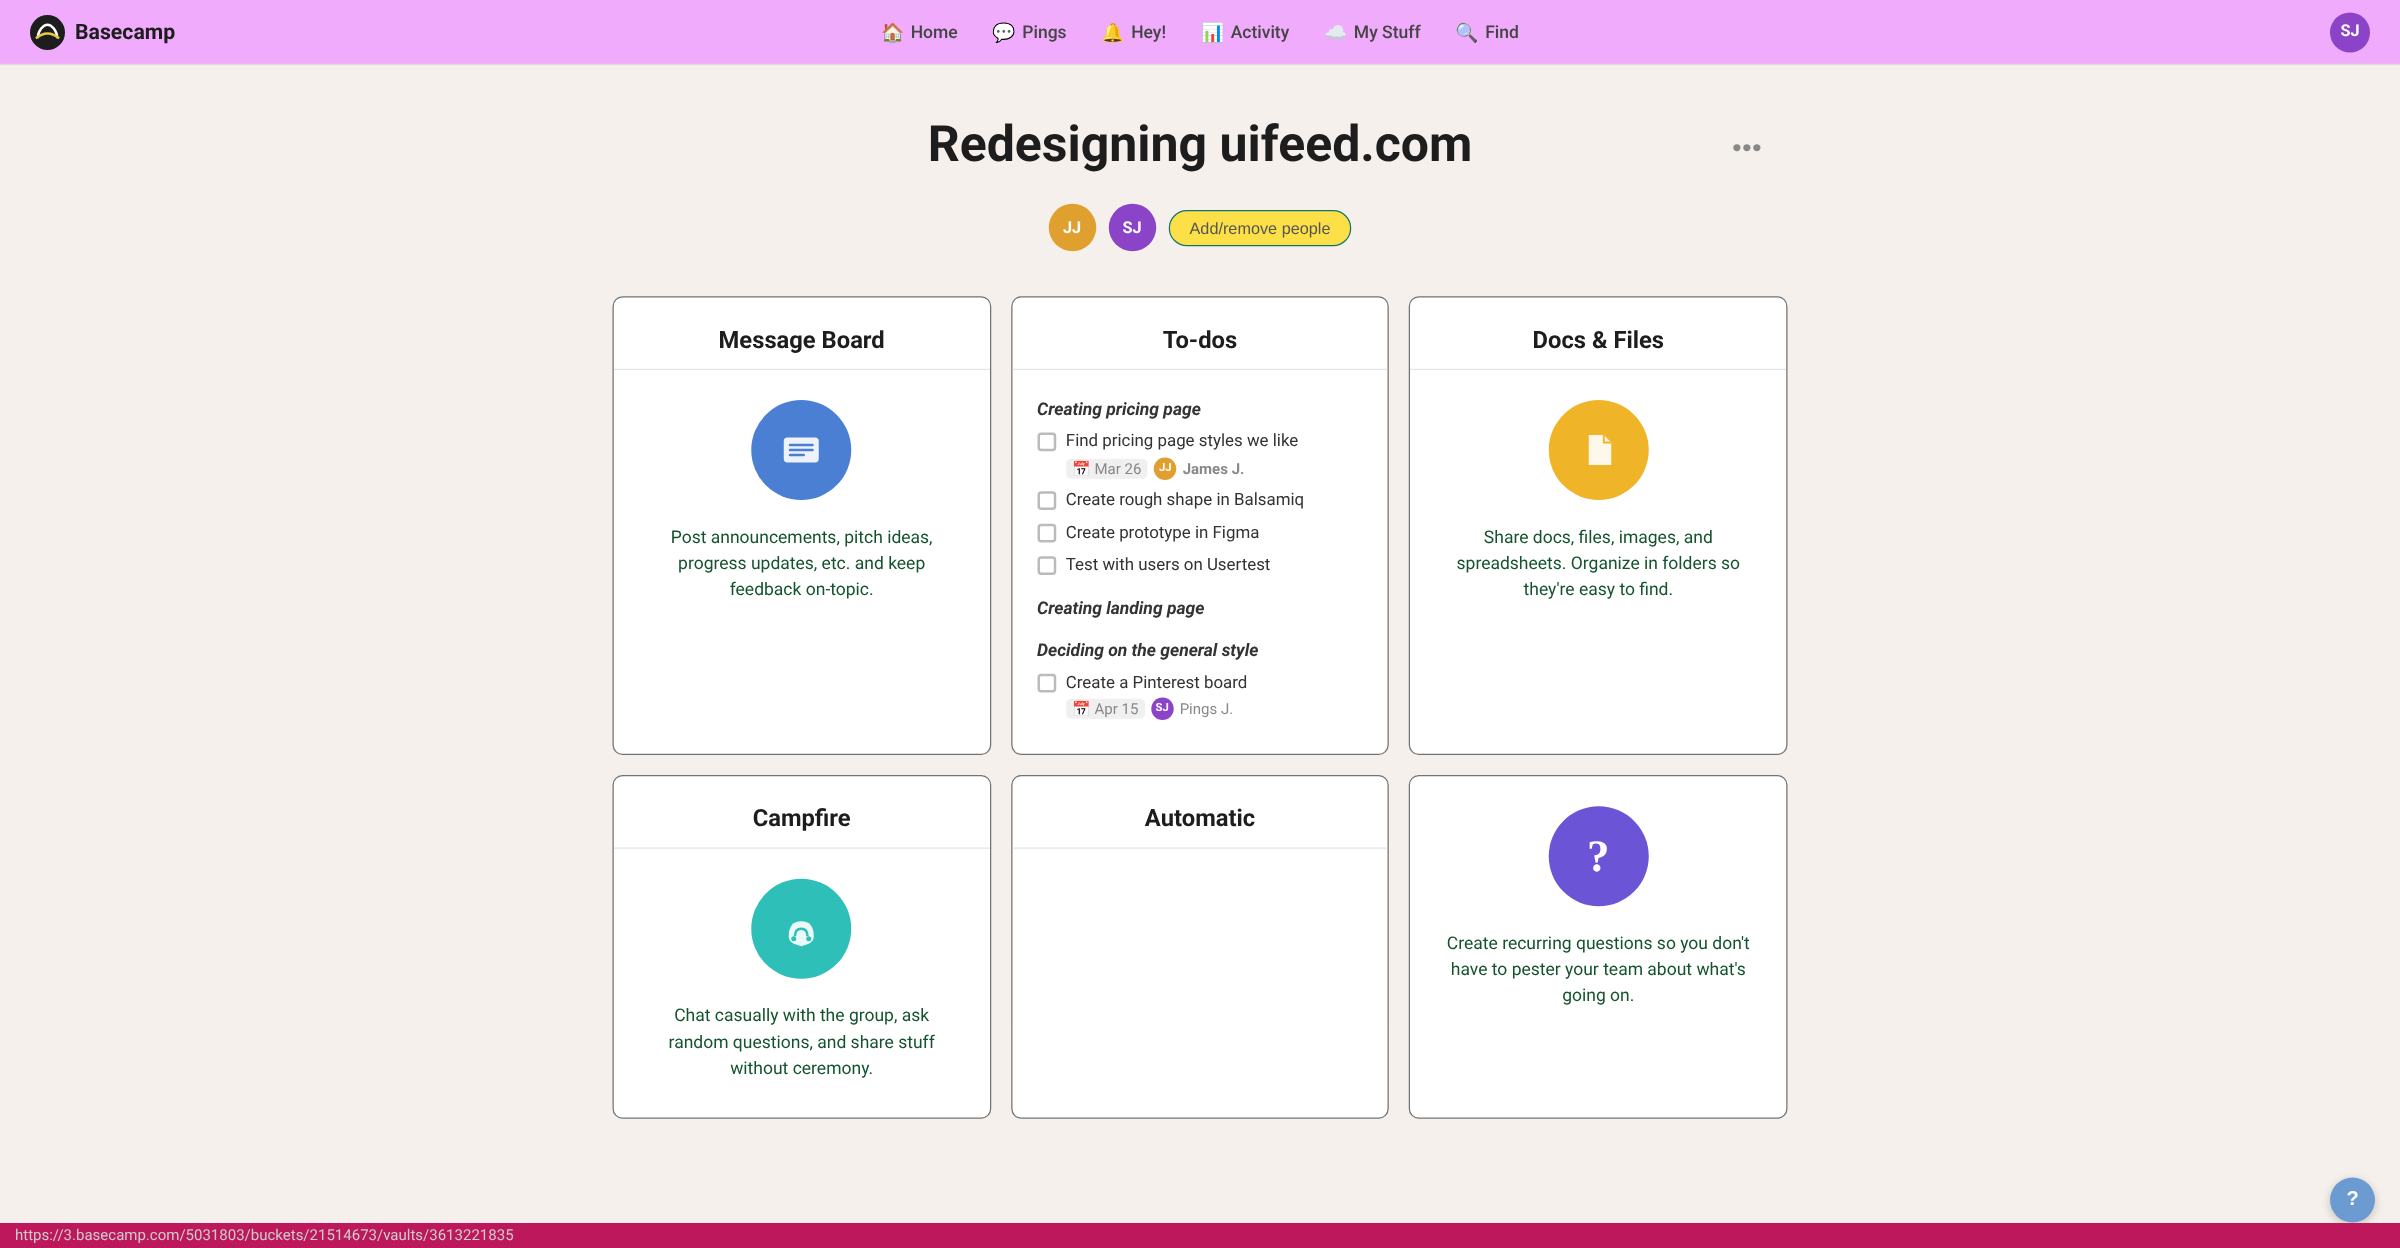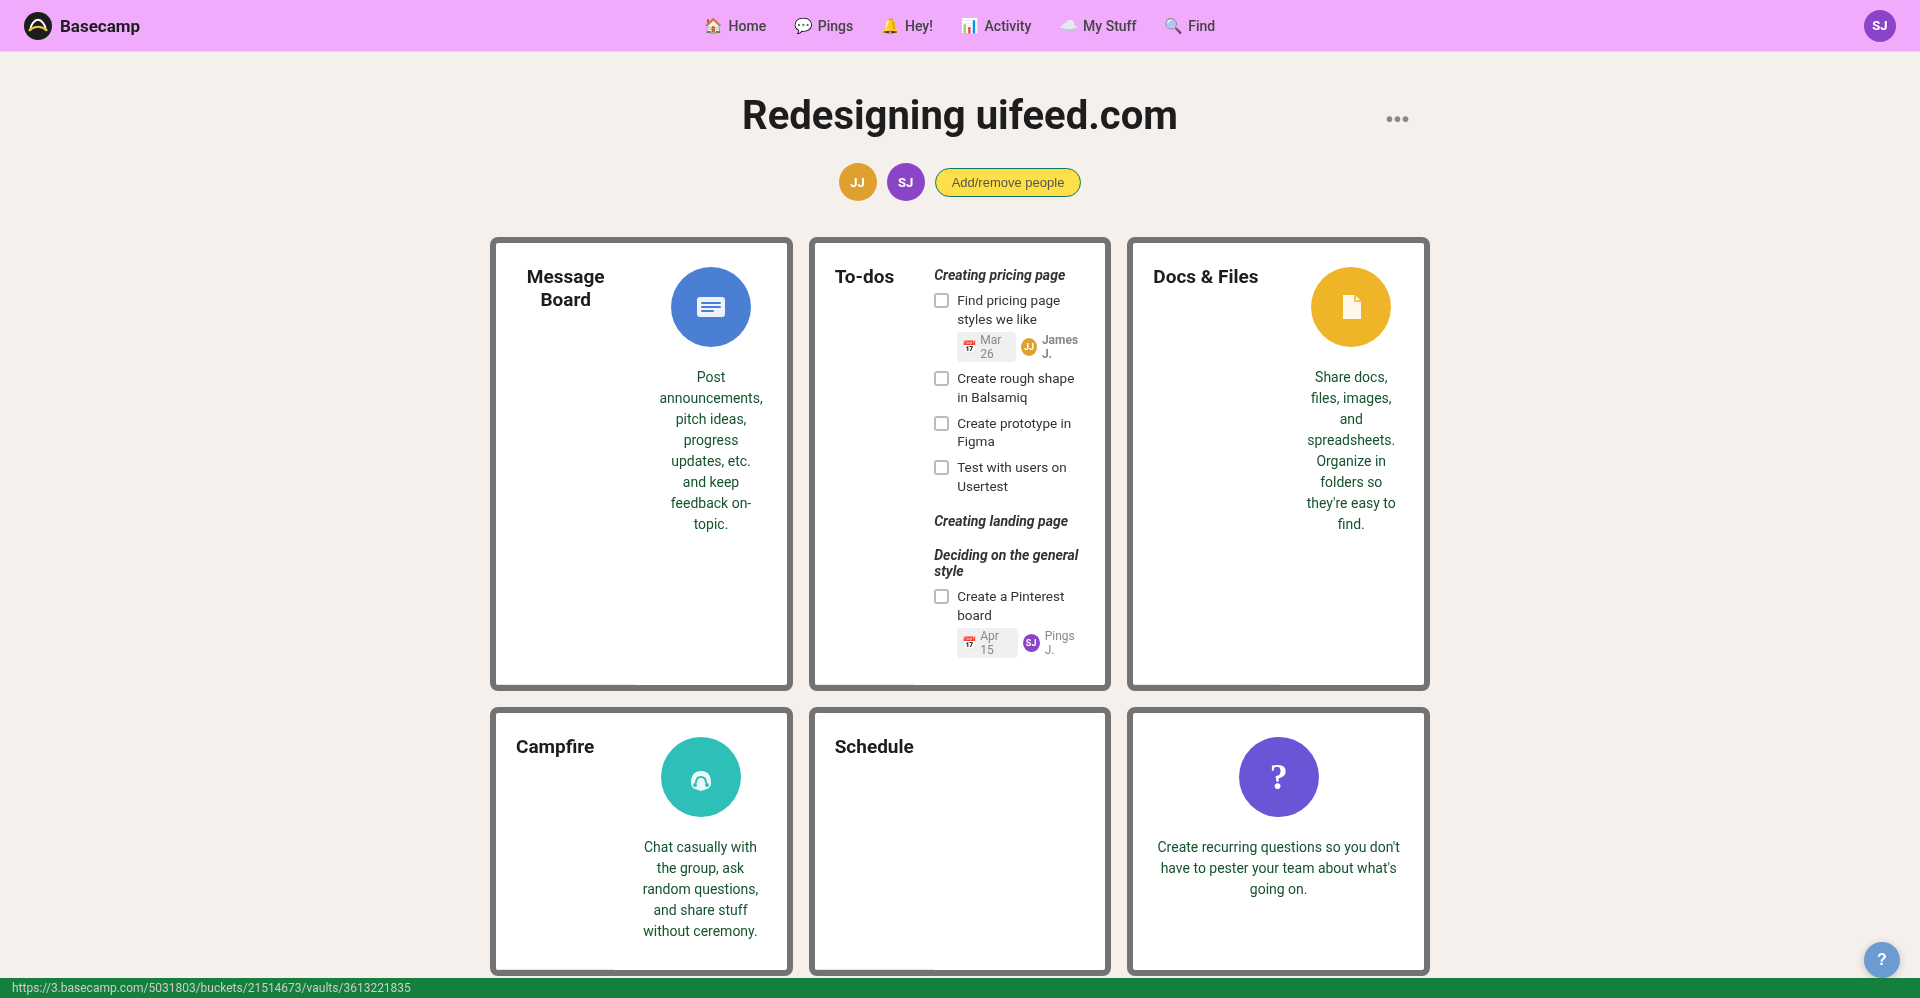--- a/index.html
+++ b/index.html
@@ -122,24 +122,24 @@
 
     
     .cards-grid {
       display: grid;
       grid-template-columns: repeat(3, 1fr);
       gap: 16px;
     }
     .card {
       background: #fff;
       border-radius: 8px;
-      border: 6px solid #737373;
+      border: 1px solid #737373;
       overflow: hidden;
       display: flex;
-      flex-direction: row;
+      flex-direction: column;
     }
     .card-header {
       text-align: center;
       padding: 22px 20px 12px;
       font-size: 19px;
       font-weight: 700;
       color: #1d1d1d;
       border-bottom: 1px solid #e8e4df;
     }
     .card-body {
@@ -223,21 +223,21 @@
       display: flex;
       align-items: center;
       justify-content: center;
       font-size: 9px;
       font-weight: 700;
       color: white;
     }
 
     
     .status-bar {
-      background: #15803d;
+      background: #be185d;
       color: #ccc;
       font-size: 12px;
       padding: 3px 12px;
       position: fixed;
       bottom: 0;
       left: 0;
       right: 0;
     }
 
     
@@ -438,21 +438,21 @@
             <path d="M15 26 Q15 20 20 20 Q25 20 25 26" fill="none" stroke="#2dbfb8" stroke-width="2"></path>
             <circle cx="14" cy="28" r="2" fill="#2dbfb8"></circle>
             <circle cx="26" cy="28" r="2" fill="#2dbfb8"></circle>
           </svg>
         </div>
         <p class="card-desc">Chat casually with the group, ask random questions, and share stuff without ceremony.</p>
       </div>
     </div>
 
     <div class="card">
-      <div class="card-header">Schedule</div>
+      <div class="card-header">Automatic</div>
       <div class="card-body">
       </div>
     </div>
 
     <div class="card">
       <div class="card-body">
         <div class="card-icon-circle" style="background:#6b54d6; color:white; font-size:36px; font-weight:900; font-family:Georgia,serif;">
           ?
         </div>
         <p class="card-desc">Create recurring questions so you don't have to pester your team about what's going on.</p>

